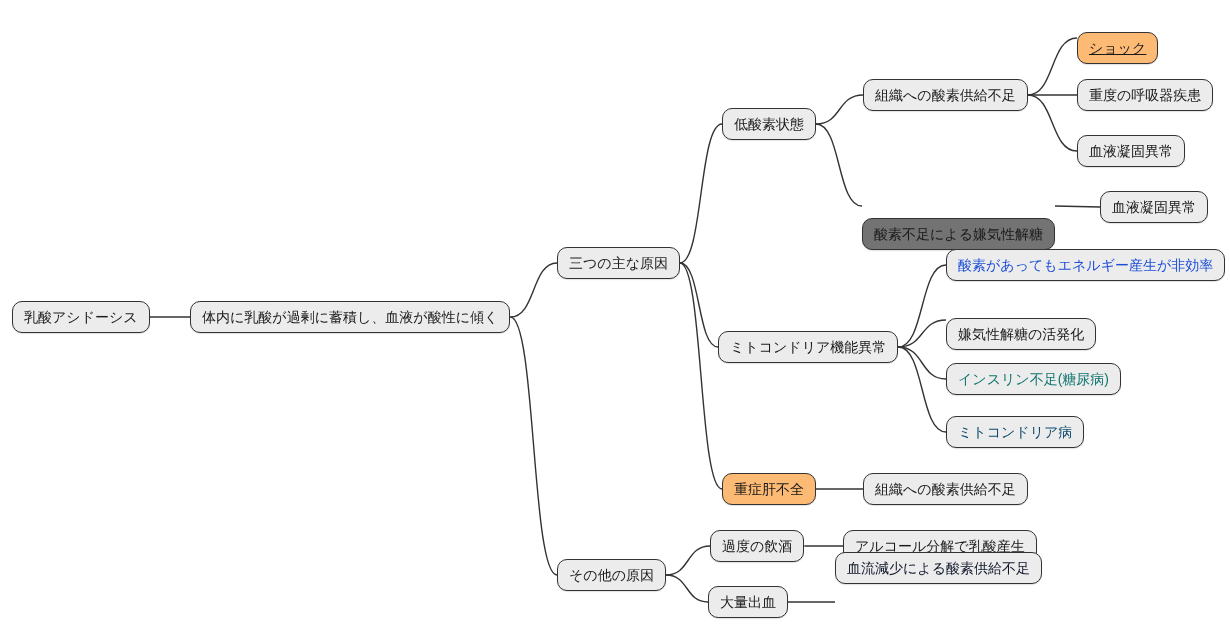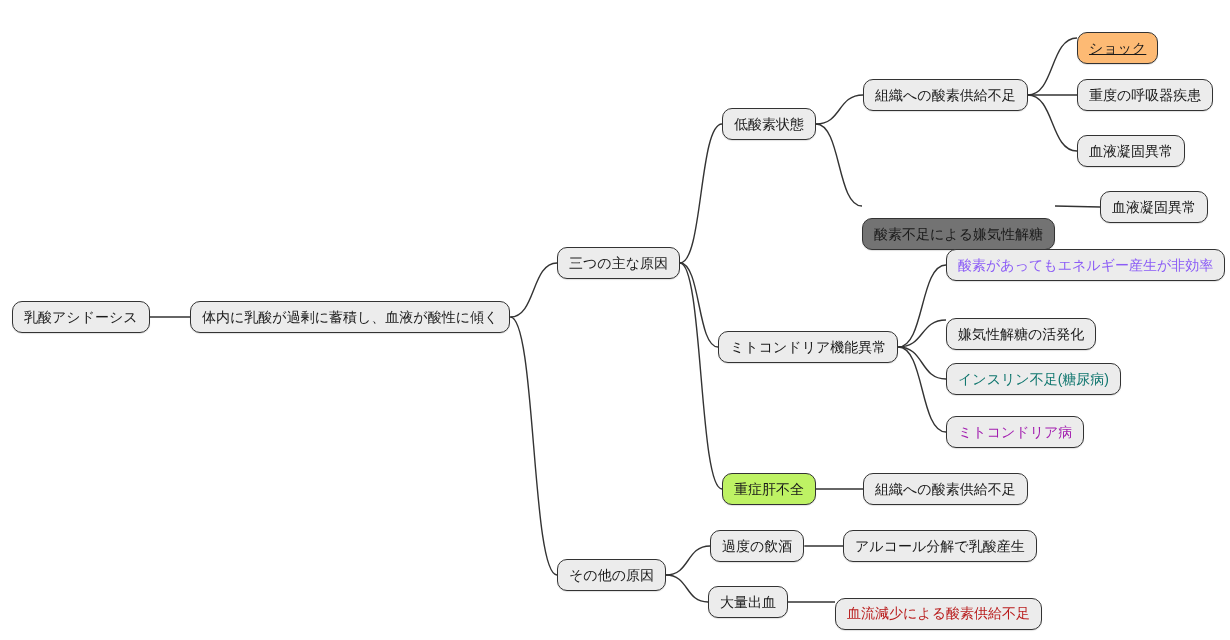--- a/index.html
+++ b/index.html
@@ -68,30 +68,30 @@
       <path d="M 804.328125 546 L 843 546" stroke="#333333"></path>
       <path d="M 788 602 L 835 602" stroke="#333333"></path>
     </svg>
   <div>
       <div class="node" style="left: 12px; top: 301px; background: rgb(236, 236, 236); border-color: rgb(51, 51, 51); color: rgb(26, 26, 26);">乳酸アシドーシス</div>
       <div class="node" style="left: 190px; top: 301px; background: rgb(236, 236, 236); border-color: rgb(51, 51, 51); color: rgb(26, 26, 26);">体内に乳酸が過剰に蓄積し、血液が酸性に傾く</div>
       <div class="node" style="left: 557px; top: 247px; background: rgb(236, 236, 236); border-color: rgb(51, 51, 51); color: rgb(26, 26, 26);">三つの主な原因</div>
       <div class="node" style="left: 557px; top: 559px; background: rgb(236, 236, 236); border-color: rgb(51, 51, 51); color: rgb(26, 26, 26);">その他の原因</div>
       <div class="node" style="left: 722px; top: 108px; background: rgb(236, 236, 236); border-color: rgb(51, 51, 51); color: rgb(26, 26, 26);">低酸素状態</div>
       <div class="node" style="left: 718px; top: 331px; background: rgb(236, 236, 236); border-color: rgb(51, 51, 51); color: rgb(26, 26, 26);">ミトコンドリア機能異常</div>
-      <div class="node" style="left: 722px; top: 473px; background: #bef264; border-color: rgb(51, 51, 51); color: rgb(26, 26, 26); text-align: center;">重症肝不全</div>
+      <div class="node" style="left: 722px; top: 473px; background: #fdba74; border-color: rgb(51, 51, 51); color: rgb(26, 26, 26); text-align: center;">重症肝不全</div>
       <div class="node" style="left: 710px; top: 530px; background: rgb(236, 236, 236); border-color: rgb(51, 51, 51); color: rgb(26, 26, 26);">過度の飲酒</div>
       <div class="node" style="left: 708px; top: 586px; background: rgb(236, 236, 236); border-color: rgb(51, 51, 51); color: rgb(26, 26, 26);">大量出血</div>
       <div class="node" style="left: 863px; top: 79px; background: rgb(236, 236, 236); border-color: rgb(51, 51, 51); color: rgb(26, 26, 26);">組織への酸素供給不足</div>
       <div class="node" style="left: 862px; top: 190px; background: #737373; border-color: rgb(51, 51, 51); color: rgb(26, 26, 26); margin-top: 28px;">酸素不足による嫌気性解糖</div>
       <div class="node" style="left: 1077px; top: 32px; background: #fdba74; border-color: rgb(51, 51, 51); color: rgb(26, 26, 26); text-decoration: underline;">ショック</div>
       <div class="node" style="left: 1077px; top: 79px; background: rgb(236, 236, 236); border-color: rgb(51, 51, 51); color: rgb(26, 26, 26);">重度の呼吸器疾患</div>
       <div class="node" style="left: 1077px; top: 135px; background: rgb(236, 236, 236); border-color: rgb(51, 51, 51); color: rgb(26, 26, 26);">血液凝固異常</div>
       <div class="node" style="left: 1100px; top: 191px; background: rgb(236, 236, 236); border-color: rgb(51, 51, 51); color: rgb(26, 26, 26);">血液凝固異常</div>
-      <div class="node" style="left: 946px; top: 249px; background: rgb(236, 236, 236); border-color: rgb(51, 51, 51); color: #8b5cf6; text-align: right;">酸素があってもエネルギー産生が非効率</div>
+      <div class="node" style="left: 946px; top: 249px; background: rgb(236, 236, 236); border-color: rgb(51, 51, 51); color: #1d4ed8; text-align: right;">酸素があってもエネルギー産生が非効率</div>
       <div class="node" style="left: 946px; top: 318px; background: rgb(236, 236, 236); border-color: rgb(51, 51, 51); color: rgb(26, 26, 26);">嫌気性解糖の活発化</div>
       <div class="node" style="left: 946px; top: 363px; background: rgb(236, 236, 236); border-color: rgb(51, 51, 51); color: #0f766e;">インスリン不足(糖尿病)</div>
-      <div class="node" style="left: 946px; top: 416px; background: rgb(236, 236, 236); border-color: rgb(51, 51, 51); color: #a21caf;">ミトコンドリア病</div>
+      <div class="node" style="left: 946px; top: 416px; background: rgb(236, 236, 236); border-color: rgb(51, 51, 51); color: #0c4a6e;">ミトコンドリア病</div>
       <div class="node" style="left: 863px; top: 473px; background: rgb(236, 236, 236); border-color: rgb(51, 51, 51); color: rgb(26, 26, 26);">組織への酸素供給不足</div>
       <div class="node" style="left: 843px; top: 530px; background: rgb(236, 236, 236); border-color: rgb(51, 51, 51); color: rgb(26, 26, 26); text-align: center;">アルコール分解で乳酸産生</div>
-      <div class="node" style="left: 835px; top: 598px; background: rgb(236, 236, 236); border-color: rgb(51, 51, 51); color: #b91c1c; font-family: Liberation Serif, serif;">血流減少による酸素供給不足</div>
+      <div class="node" style="left: 835px; top: 552px; background: rgb(236, 236, 236); border-color: rgb(51, 51, 51); color: #0f172a;">血流減少による酸素供給不足</div>
     </div>
 </div>
 
 </body></html>

